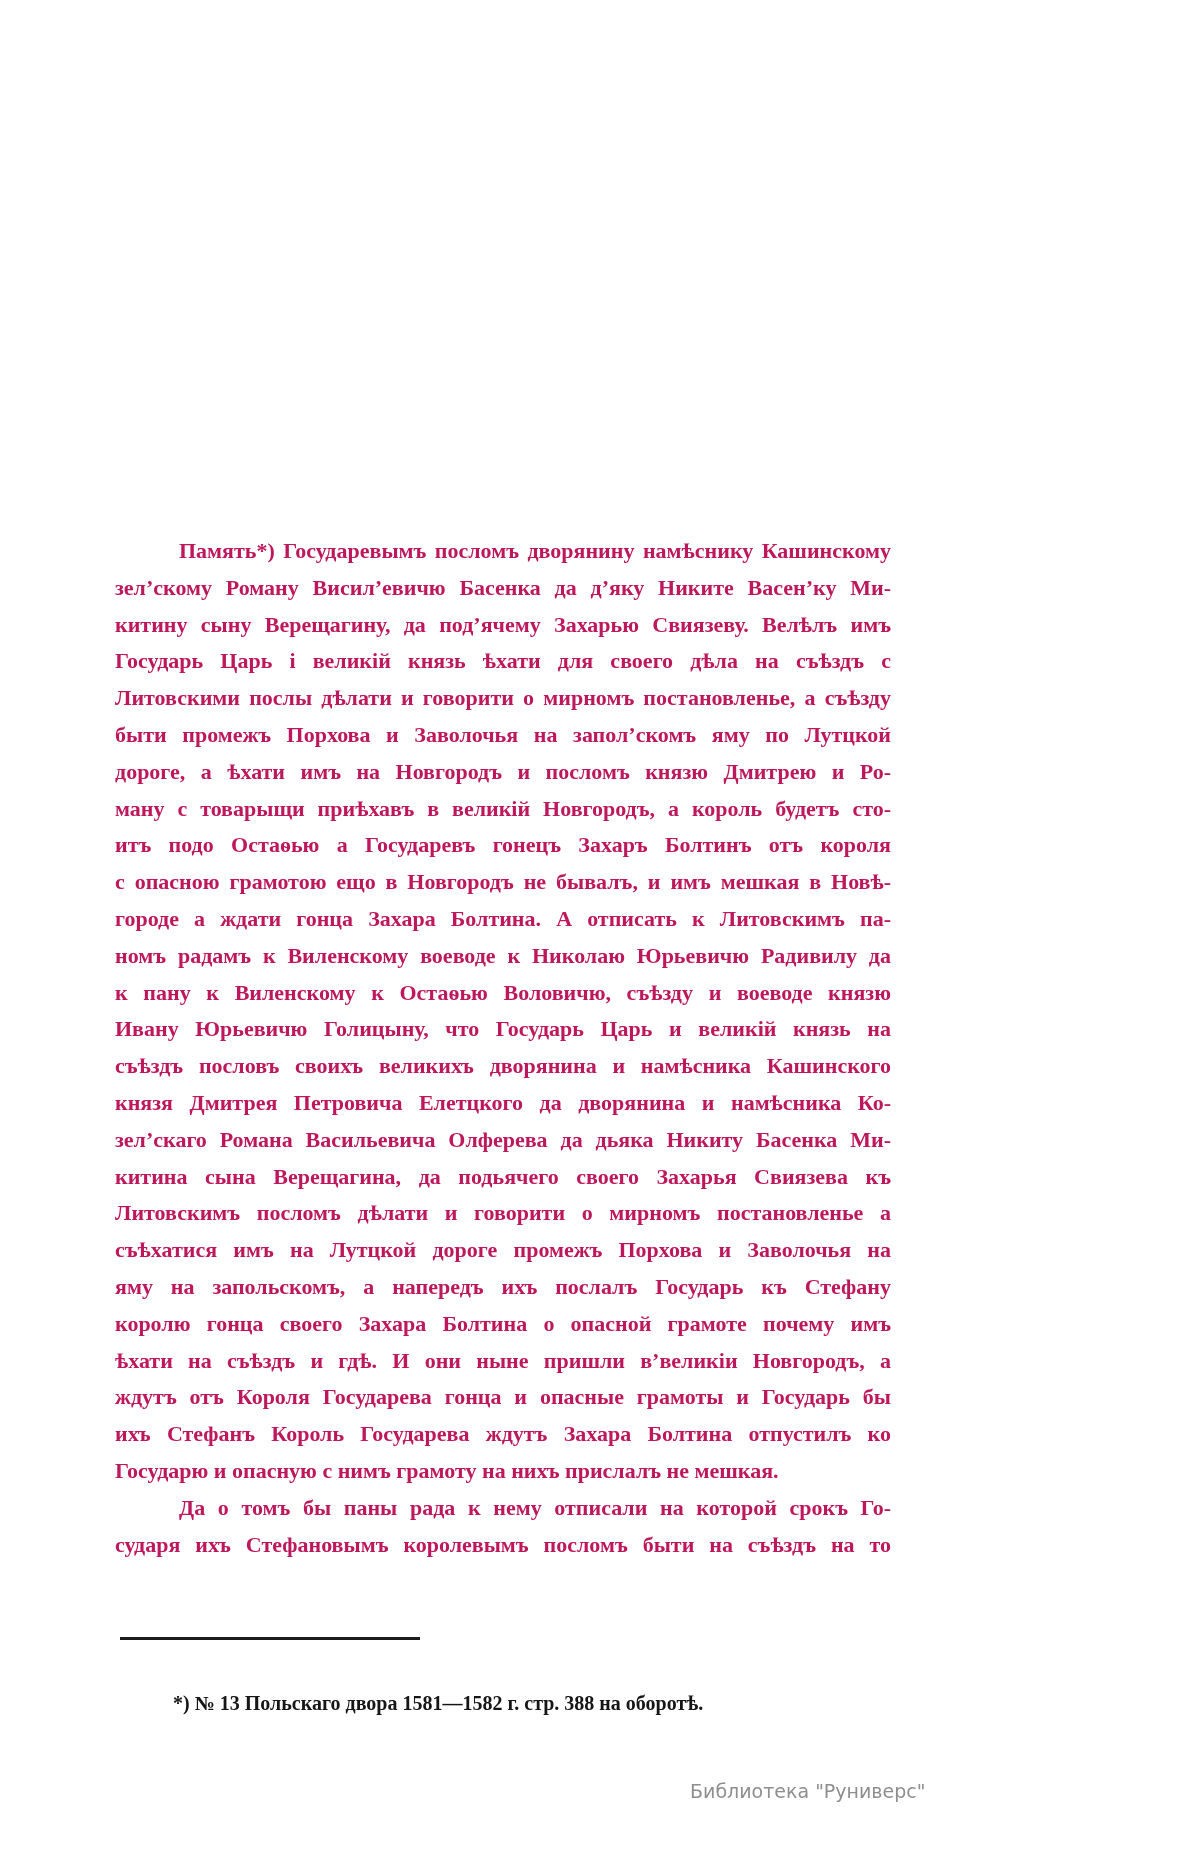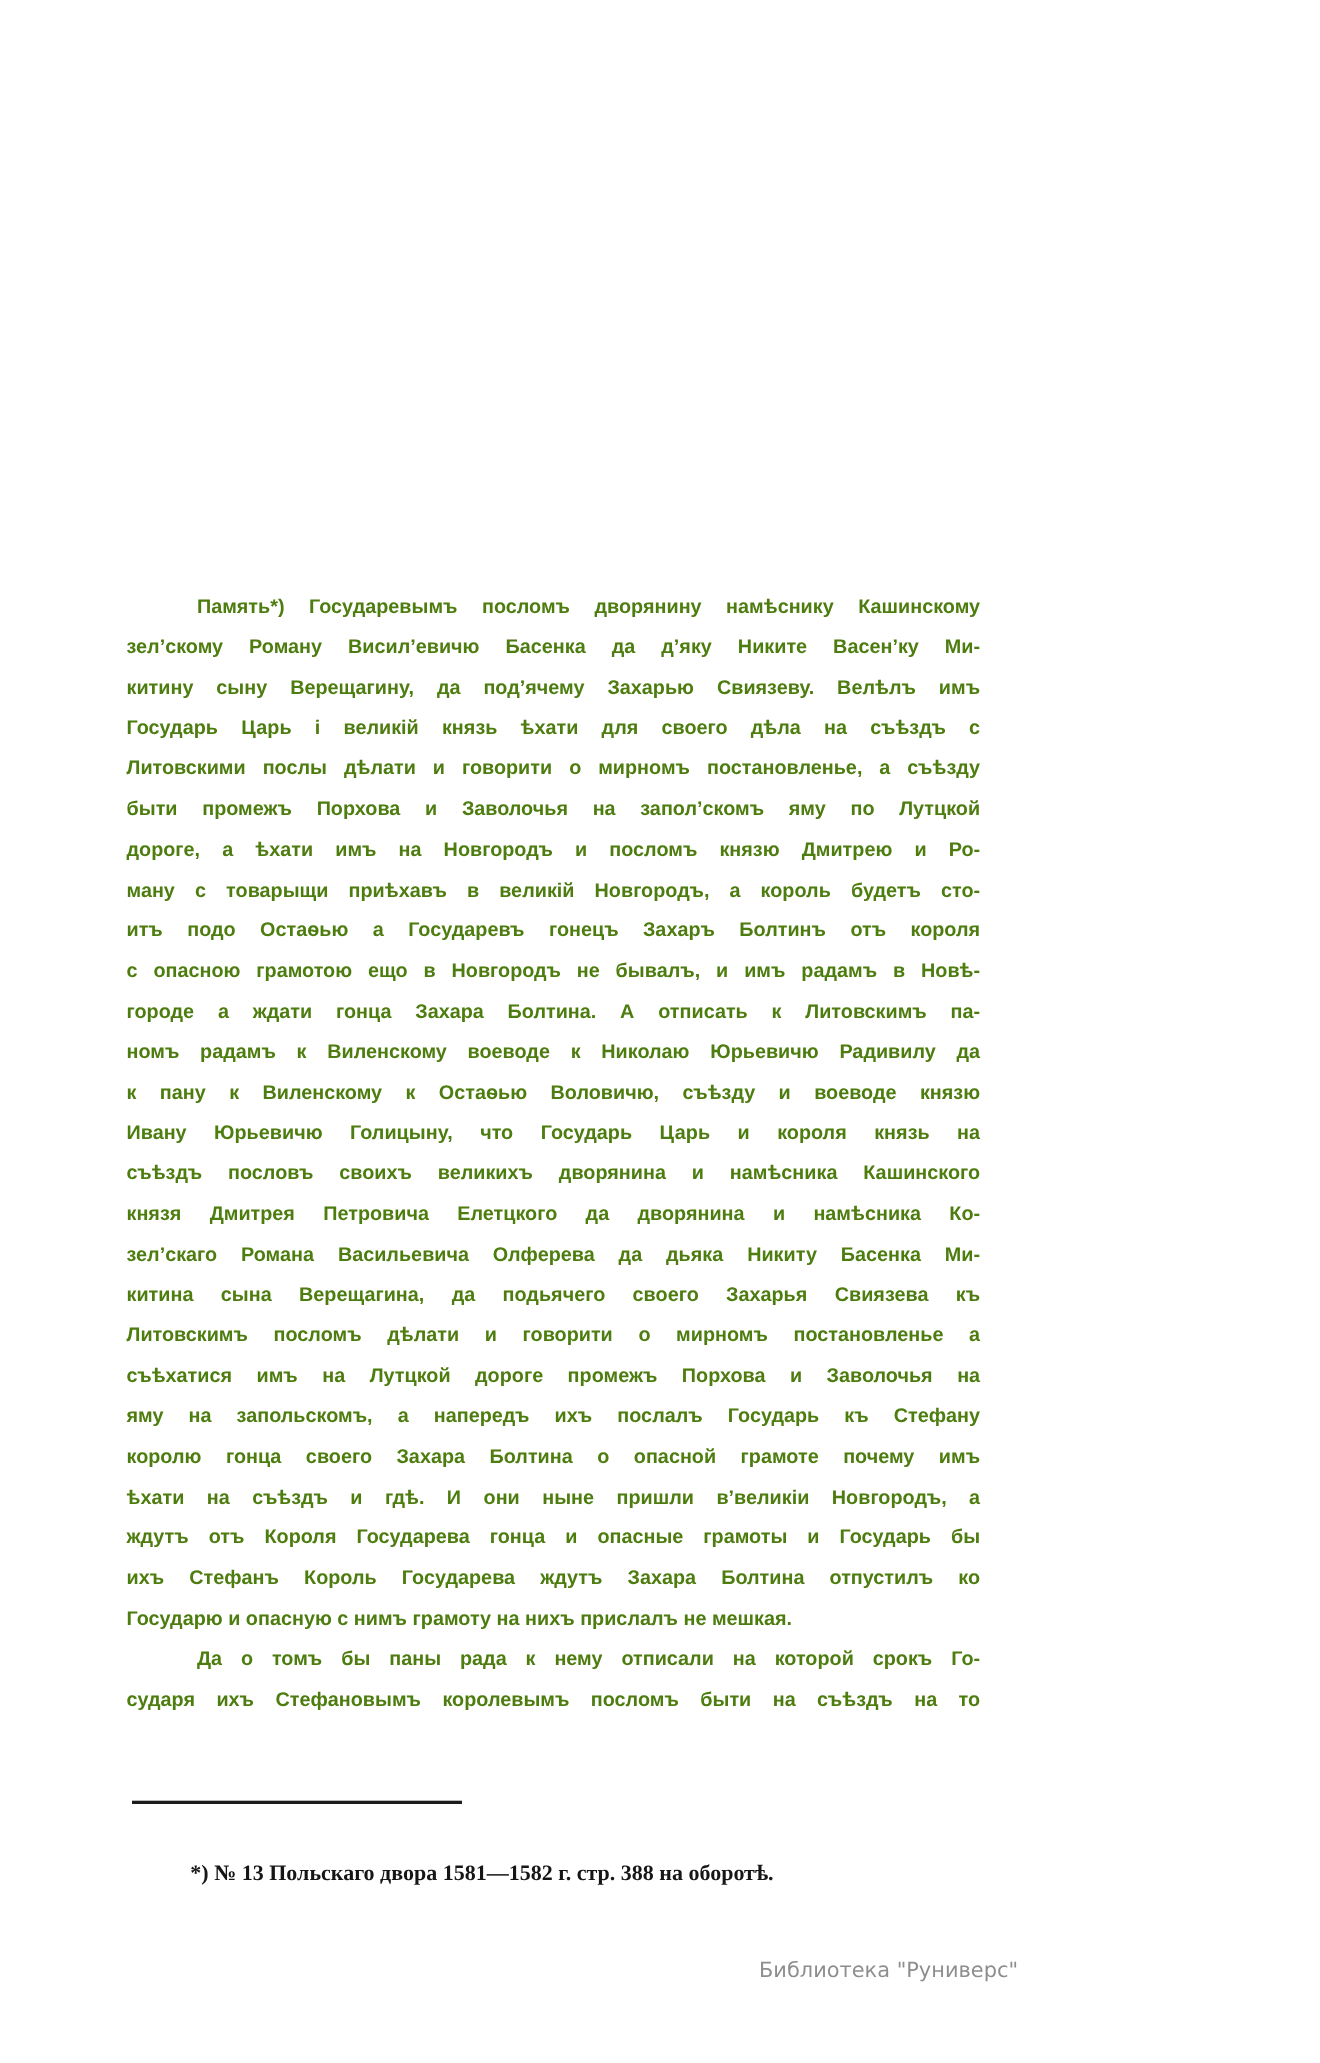--- a/index.html
+++ b/index.html
@@ -20,29 +20,29 @@
     position: absolute;
     left: 115px;
     top: 533px;
     width: 776px;
   }
   .para {
     margin: 0;
     padding: 0;
   }
   .para .line {
-    font-family: Liberation Sans, sans-serif;
-    font-size: 18px;
+    font-family: Liberation Serif, serif;
+    font-size: 22px;
     font-weight: bold;
     line-height: 36.8px;
     white-space: normal;
     text-align: justify;
     text-align-last: justify;
     text-justify: inter-word;
-    color: #4d7c0f;
+    color: #be185d;
   }
   .para .line:first-child {
     text-indent: 64px;
   }
   .para.ends .line:last-child {
     text-align-last: left;
   }
   .footnote-rule {
     position: absolute;
     left: 120px;
@@ -83,25 +83,25 @@
     <div class="para ends">
         <div class="line">Память*) Государевымъ посломъ дворянину намѣснику Кашинскому</div>
         <div class="line">зел’скому Роману Висил’евичю Басенка да д’яку Никите Васен’ку Ми-</div>
         <div class="line">китину сыну Верещагину, да под’ячему Захарью Свиязеву. Велѣлъ имъ</div>
         <div class="line">Государь Царь і великій князь ѣхати для своего дѣла на съѣздъ с</div>
         <div class="line">Литовскими послы дѣлати и говорити о мирномъ постановленье, а съѣзду</div>
         <div class="line">быти промежъ Порхова и Заволочья на запол’скомъ яму по Лутцкой</div>
         <div class="line">дороге, а ѣхати имъ на Новгородъ и посломъ князю Дмитрею и Ро-</div>
         <div class="line">ману с товарыщи приѣхавъ в великій Новгородъ, а король будетъ сто-</div>
         <div class="line">итъ подо Остаѳью а Государевъ гонецъ Захаръ Болтинъ отъ короля</div>
-        <div class="line">с опасною грамотою ещо в Новгородъ не бывалъ, и имъ радамъ в Новѣ-</div>
+        <div class="line">с опасною грамотою ещо в Новгородъ не бывалъ, и имъ мешкая в Новѣ-</div>
         <div class="line">городе а ждати гонца Захара Болтина. А отписать к Литовскимъ па-</div>
         <div class="line">номъ радамъ к Виленскому воеводе к Николаю Юрьевичю Радивилу да</div>
         <div class="line">к пану к Виленскому к Остаѳью Воловичю, съѣзду и воеводе князю</div>
-        <div class="line">Ивану Юрьевичю Голицыну, что Государь Царь и короля князь на</div>
+        <div class="line">Ивану Юрьевичю Голицыну, что Государь Царь и великій князь на</div>
         <div class="line">съѣздъ пословъ своихъ великихъ дворянина и намѣсника Кашинского</div>
         <div class="line">князя Дмитрея Петровича Елетцкого да дворянина и намѣсника Ко-</div>
         <div class="line">зел’скаго Романа Васильевича Олферева да дьяка Никиту Басенка Ми-</div>
         <div class="line">китина сына Верещагина, да подьячего своего Захарья Свиязева къ</div>
         <div class="line">Литовскимъ посломъ дѣлати и говорити о мирномъ постановленье а</div>
         <div class="line">съѣхатися имъ на Лутцкой дороге промежъ Порхова и Заволочья на</div>
         <div class="line">яму на запольскомъ, а напередъ ихъ послалъ Государь къ Стефану</div>
         <div class="line">королю гонца своего Захара Болтина о опасной грамоте почему имъ</div>
         <div class="line">ѣхати на съѣздъ и гдѣ. И они ныне пришли в’великіи Новгородъ, а</div>
         <div class="line">ждутъ отъ Короля Государева гонца и опасные грамоты и Государь бы</div>

